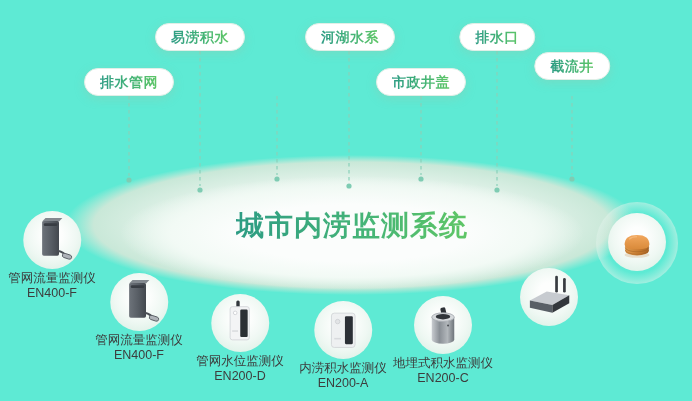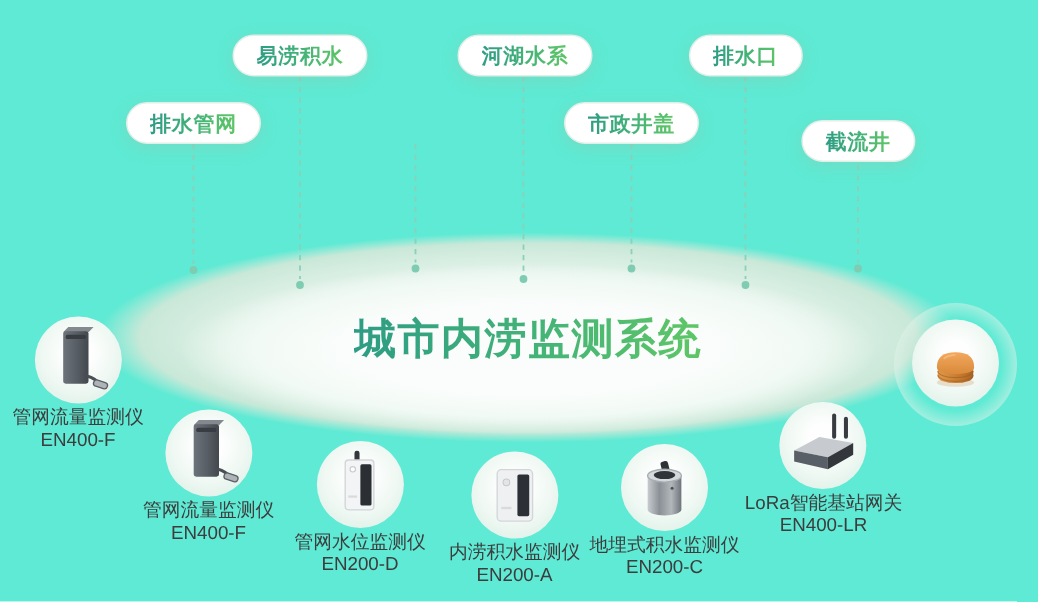--- a/index.html
+++ b/index.html
@@ -113,21 +113,21 @@
       <circle cx="572" cy="179" r="2.6"></circle>
     </g>
   </svg>
 
   <div class="tag" style="left:200px;top:23px;"><span class="grad-text">易涝积水</span></div>
   <div class="tag" style="left:350px;top:23px;"><span class="grad-text">河湖水系</span></div>
   <div class="tag" style="left:129px;top:68px;"><span class="grad-text">排水管网</span></div>
 
   <div class="tag" style="left:497px;top:23px;"><span class="grad-text">排水口</span></div>
   <div class="tag" style="left:421px;top:68px;"><span class="grad-text">市政井盖</span></div>
-  <div class="tag" style="left:572px;top:80px;"><span class="grad-text">截流井</span></div>
+  <div class="tag" style="left:572px;top:52px;"><span class="grad-text">截流井</span></div>
 
   <div class="title grad-text">城市内涝监测系统</div>
 
   <div class="device" style="left:52px;top:211px;">
     <div class="dev-circle">
       <svg viewBox="0 0 48 48" width="54" height="54">
         <polygon points="15,7.5 18,4.5 33,4.5 30,7.5" fill="#83898f"></polygon>
         <rect x="15" y="7" width="15" height="31" rx="1.5" fill="url(#gA)"></rect>
         <rect x="16.5" y="9" width="12" height="2.6" rx="1.1" fill="#383d43"></rect>
         <path d="M29,33.5 q5.5,1.5 7,4.5" stroke="#4a4f55" stroke-width="1.8" fill="none"></path>
@@ -205,24 +205,20 @@
 
   <div class="device" style="left:549px;top:268px;">
     <div class="dev-circle">
       <svg viewBox="0 0 48 48" width="54" height="54">
         <rect x="29.5" y="5" width="2.4" height="15" rx="1.2" fill="#383c41"></rect>
         <rect x="36.5" y="7" width="2.4" height="13" rx="1.2" fill="#383c41"></rect>
         <polygon points="7,27 22,19 42,22.5 27,31" fill="#c7cbd0"></polygon>
         <polygon points="7,27 27,31 27,38 7,33.5" fill="#595f66"></polygon>
         <polygon points="27,31 42,22.5 42,29.5 27,38" fill="#33373c"></polygon>
       </svg>
-    </div>
-    <div class="dev-label">
-      <div>LoRa智能基站网关</div>
-      <div>EN400-LR</div>
     </div>
   </div>
 
   <div class="device" style="left:637px;top:213px;">
     <div class="dev-circle">
       <svg viewBox="0 0 48 48" width="54" height="54">
         <ellipse cx="24" cy="35.5" rx="11" ry="2.6" fill="#caa06b" opacity="0.3"></ellipse>
         <path d="M13.5,27 v5 a10.5,3.9 0 0 0 21 0 v-5" fill="url(#gFbase)"></path>
         <path d="M13.5,28.8 a10.5,3.9 0 0 0 21 0" fill="none" stroke="#9c5e22" stroke-width="0.7" opacity="0.6"></path>
         <path d="M13.5,31 a10.5,3.9 0 0 0 21 0" fill="none" stroke="#9c5e22" stroke-width="0.7" opacity="0.6"></path>

